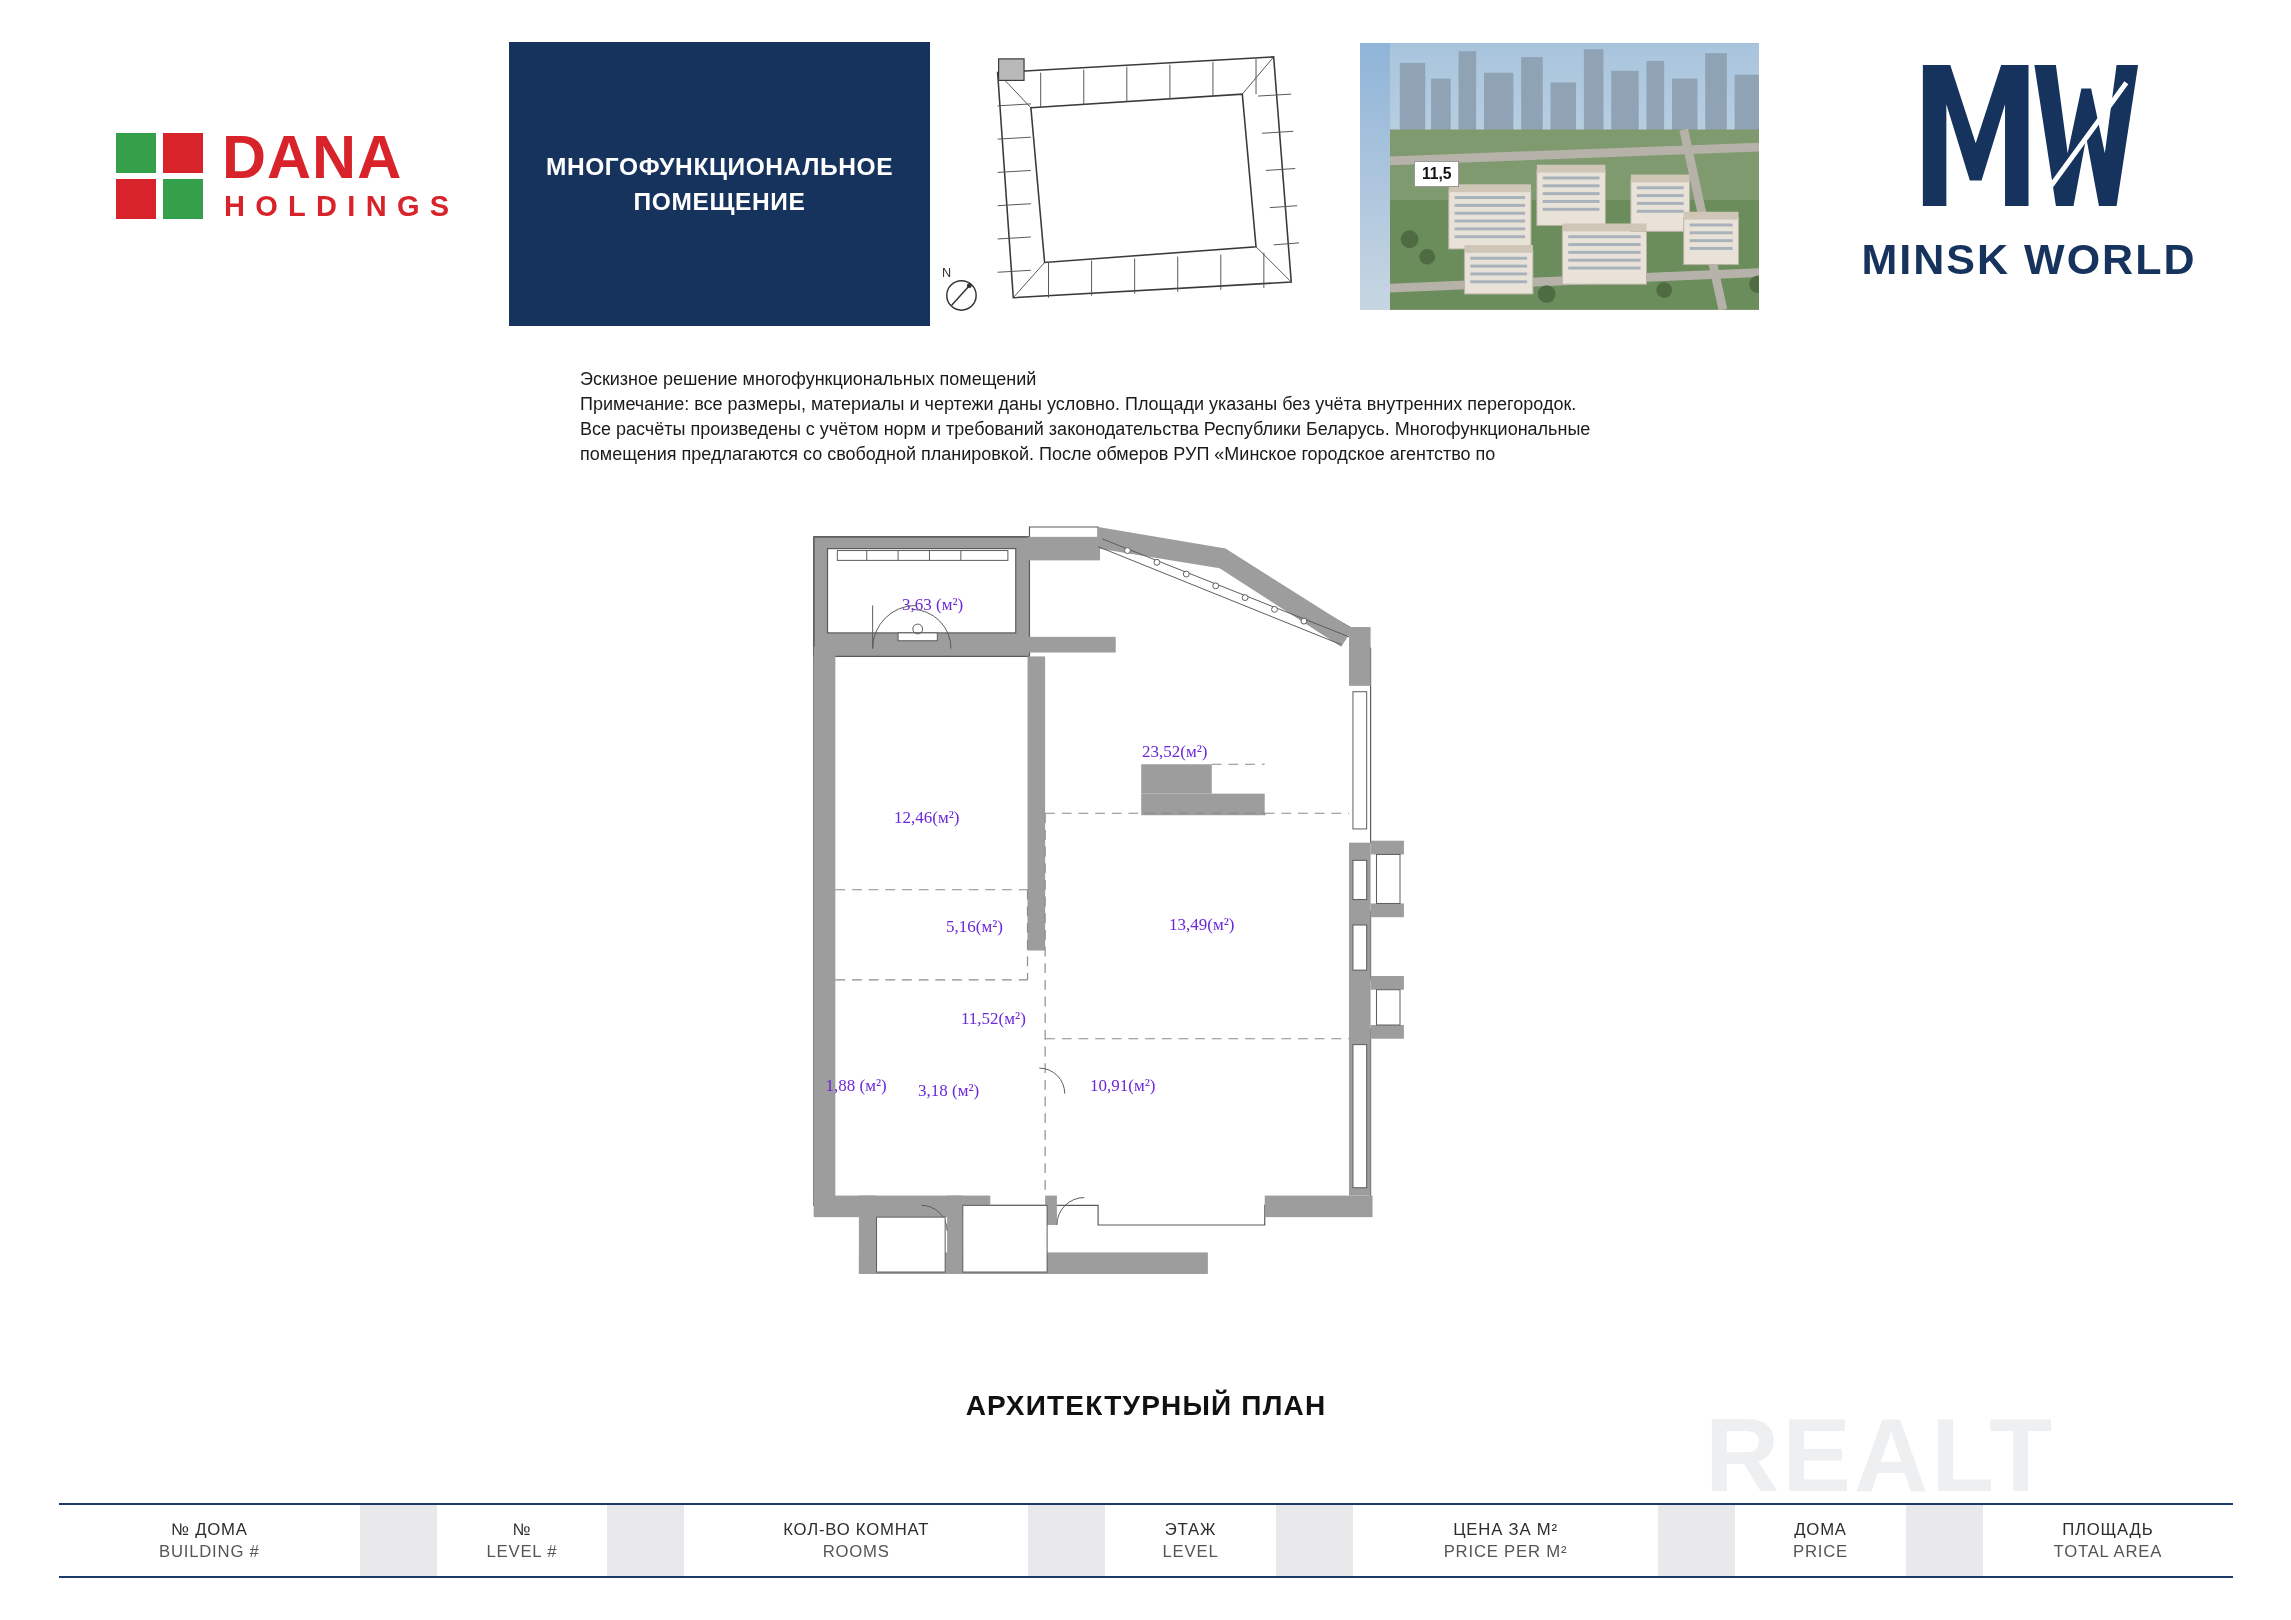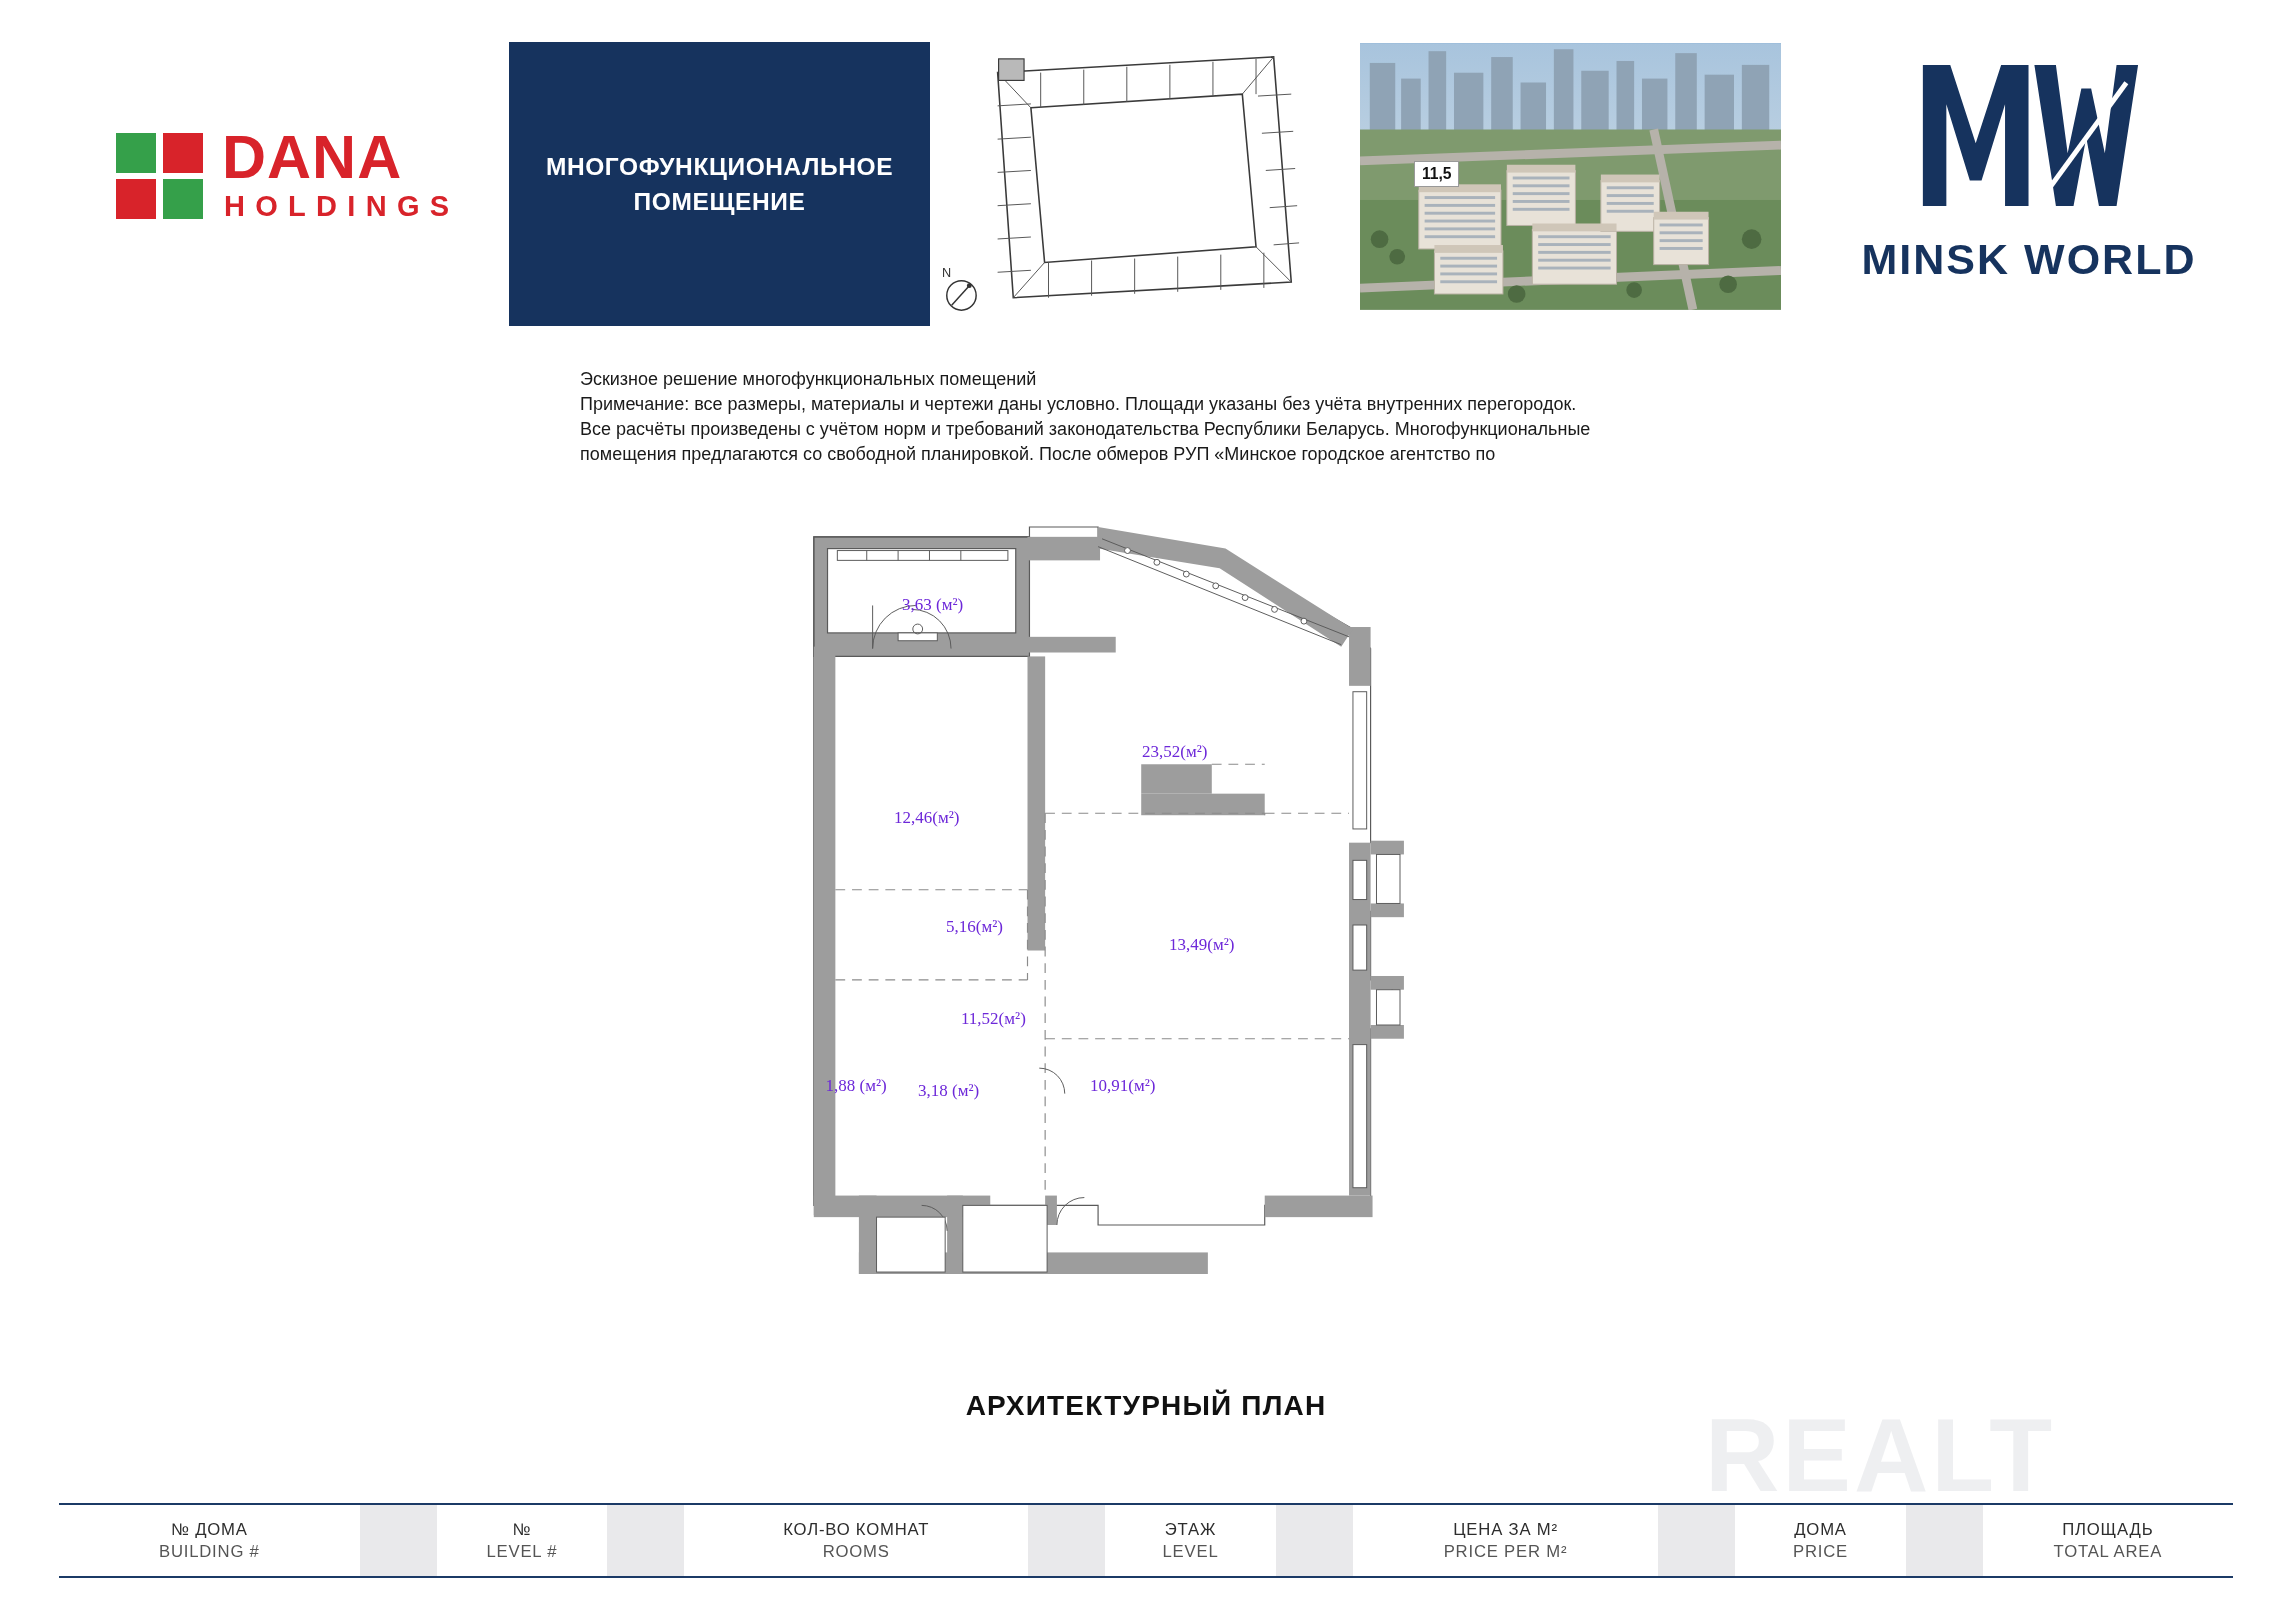--- a/index.html
+++ b/index.html
@@ -99,23 +99,24 @@
     position: absolute;
     left: 5.9px; top: -3.9px;
     font-size: 12.7px;
     color: #333;
   }
 
   
   #render-photo {
     position: absolute;
     left: 1360px; top: 43px;
-    width: 421px; height: 267px;
+    width: 369px; height: 267px;
     overflow: hidden;
     background: linear-gradient(#8fb4d8, #c8d6e2);
+    padding-left: 30px;
   }
   #render-badge {
     position: absolute;
     left: 54px; top: 118px;
     background: #ffffff;
     color: #111;
     font-size: 15.7px;
     font-weight: bold;
     padding: 2.9px 6.9px;
     border: 1px solid #999;
@@ -495,21 +496,21 @@
     <g stroke="#5a5a5a" stroke-width="1" fill="none">
       <rect x="96" y="116" width="40" height="8" fill="#ffffff"></rect>
       <circle cx="116" cy="112" r="5"></circle>
     </g>
   </svg>
 
   <div class="area-label" style="left:98px; top:76px;">3,63 (м²)</div>
   <div class="area-label" style="left:338px; top:223px;">23,52(м²)</div>
   <div class="area-label" style="left:90px;  top:289px;">12,46(м²)</div>
   <div class="area-label" style="left:142px; top:398px;">5,16(м²)</div>
-  <div class="area-label" style="left:365px; top:416px;">13,49(м²)</div>
+  <div class="area-label" style="left:365px; top:396px;">13,49(м²)</div>
   <div class="area-label" style="left:157px; top:490px;">11,52(м²)</div>
   <div class="area-label" style="left:21.6px;  top:557px;">1,88 (м²)</div>
   <div class="area-label" style="left:114px; top:562px;">3,18 (м²)</div>
   <div class="area-label" style="left:286px; top:557px;">10,91(м²)</div>
 </div>
 
 <div id="plan-title">АРХИТЕКТУРНЫЙ ПЛАН</div>
 
 <div id="watermark">REALT</div>
 

